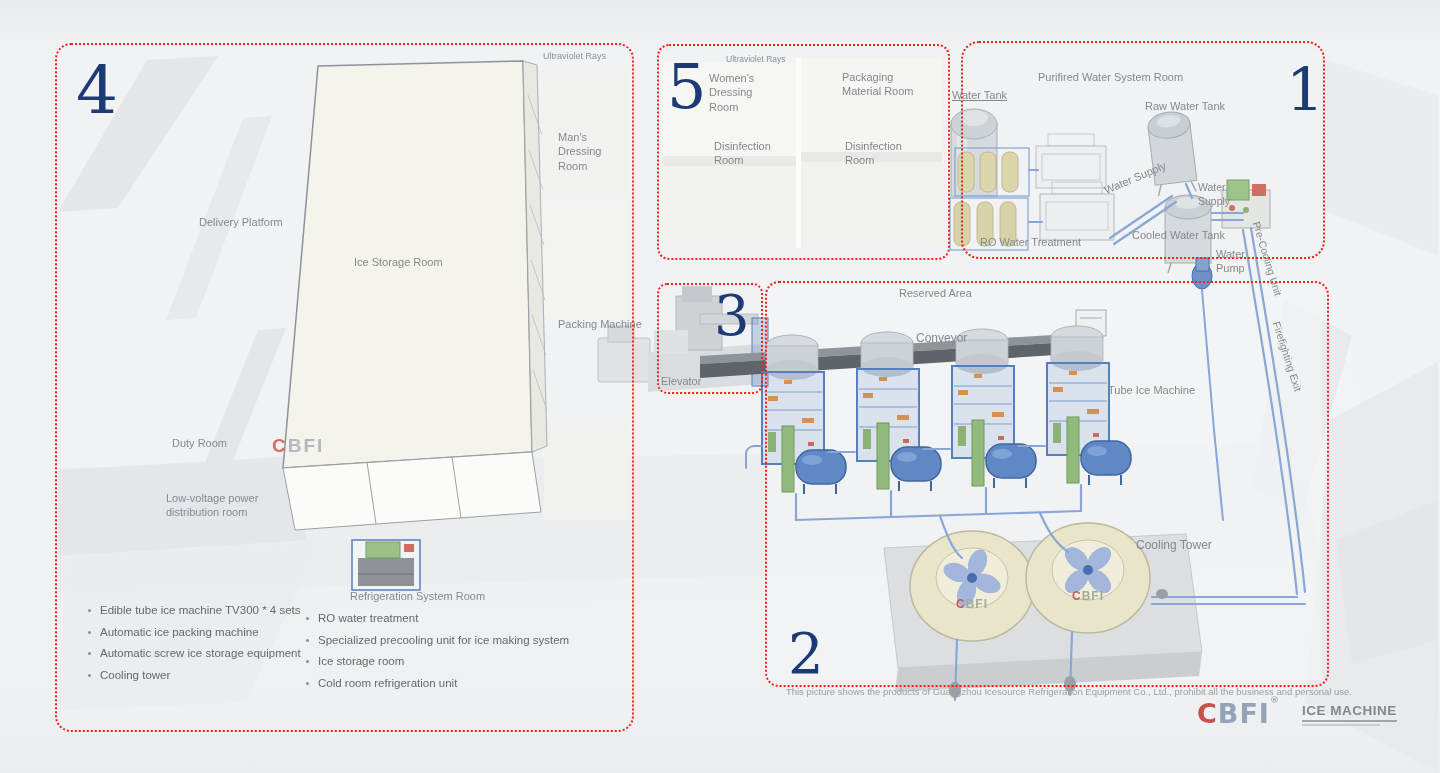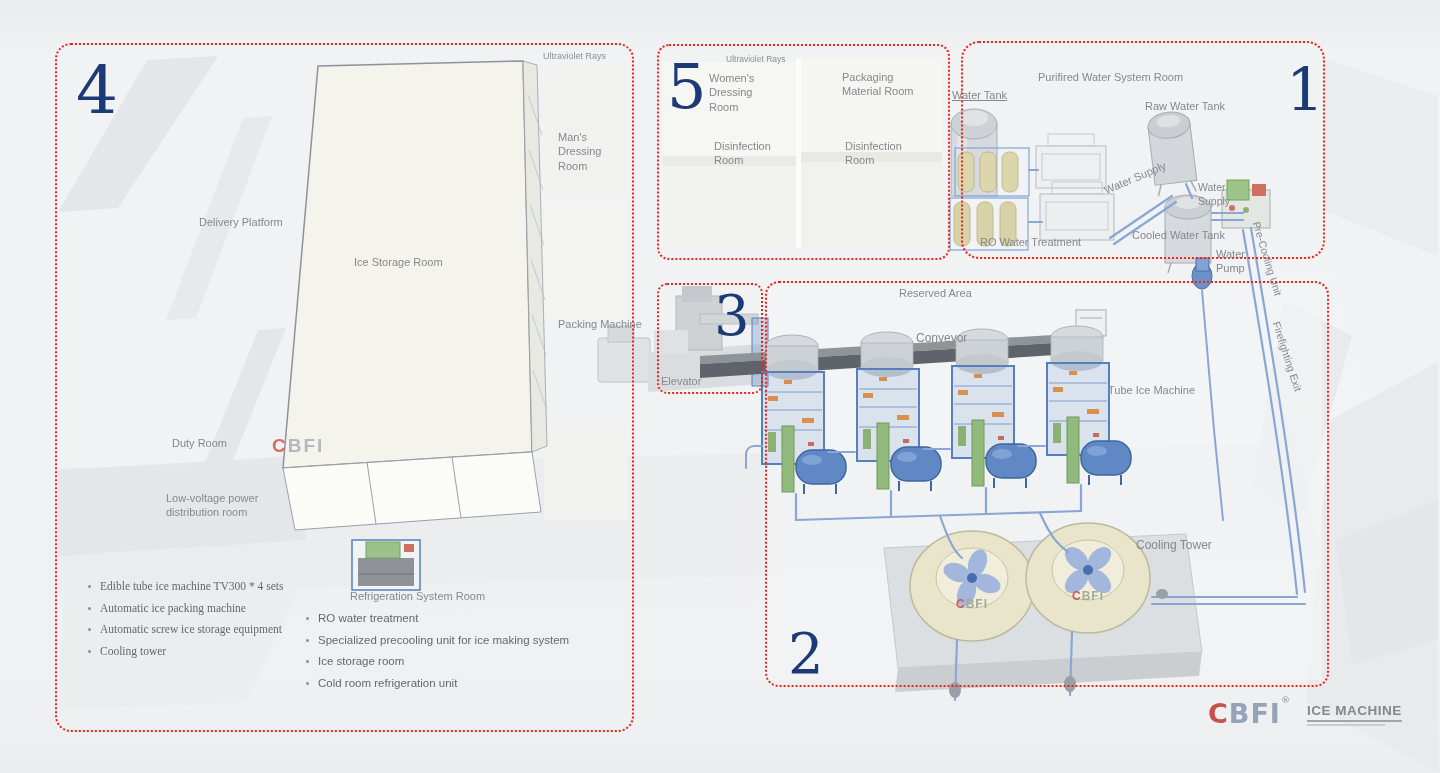--- a/index.html
+++ b/index.html
@@ -18,21 +18,21 @@
   .brand .rest{color:#b3b9c0;}
   .tower-brand{font-size:12px;letter-spacing:1px;text-align:center;}
   .tower-brand .c{color:#cc5a55;}
   .tower-brand .rest{color:#a6a995;}
   .wall-brand{font-size:19px;letter-spacing:2px;}
   .feat{position:absolute;list-style:none;margin:0;padding:0;display:flex;flex-direction:column;gap:9.5px;
     font-size:11.5px;color:#64696d;z-index:4;}
   .feat li{display:flex;align-items:baseline;gap:9px;white-space:nowrap;}
   .feat .dot{width:3px;height:3px;border-radius:50%;background:#8a8f93;flex:0 0 auto;transform:translateY(-2px);}
   .disclaimer{position:absolute;right:88px;top:686px;font-size:9.5px;color:#9c9ea1;z-index:4;white-space:nowrap;}
-  .logo{position:absolute;left:1197px;top:700px;display:flex;align-items:flex-start;gap:16px;z-index:4;margin-left:11px;}
+  .logo{position:absolute;left:1197px;top:700px;display:flex;align-items:flex-start;gap:22px;z-index:4;}
   .logo-word{font-family:"DejaVu Sans",sans-serif;font-size:27px;font-weight:bold;letter-spacing:1px;line-height:1;}
   .logo-word .c{color:#c8504d;}
   .logo-word .rest{color:#94a3b9;}
   .logo-reg{font-size:9px;color:#94a3b9;vertical-align:top;position:relative;top:-4px;}
   .logo-right{padding-top:3px;}
   .logo-text{font-size:13.5px;font-weight:bold;color:#84888c;letter-spacing:0.5px;
     border-bottom:2px solid #a0a5a9;padding-bottom:2px;}
   .logo-bar{height:2px;background:#c9cdd0;margin-top:2px;width:82%;}
 </style>
 </head>
@@ -323,21 +323,21 @@
   <div class="lbl tiny" style="left:543px;top:51px;">Ultraviolet Rays</div>
   <div class="lbl wrap" style="left:558px;top:130px;width:62px;">Man's Dressing Room</div>
   <div class="lbl" style="left:199px;top:215px;">Delivery Platform</div>
   <div class="lbl" style="left:354px;top:255px;">Ice Storage Room</div>
   <div class="lbl" style="left:558px;top:317px;">Packing Machine</div>
   <div class="lbl" style="left:172px;top:436px;">Duty Room</div>
   <div class="lbl wrap" style="left:166px;top:491px;width:132px;">Low-voltage power distribution room</div>
   <div class="lbl" style="left:316px;top:589px;margin-left:34px;">Refrigeration System Room</div>
   <div class="brand wall-brand" style="left:272px;top:436px;"><span class="c">C</span><span class="rest">BFI</span></div>
 
-  <ul class="feat" style="left:88px;top:580px;font-family:Liberation Serif, serif;">
+  <ul class="feat" style="left:88px;top:604px;">
     <li>
         <span class="dot"></span>
         <span>Edible tube ice machine TV300 * 4 sets</span>
       </li>
     <li>
         <span class="dot"></span>
         <span>Automatic ice packing machine</span>
       </li>
     <li>
         <span class="dot"></span>
@@ -386,20 +386,21 @@
   <div class="lbl" style="left:661px;top:374px;">Elevator</div>
 
   <div class="lbl" style="left:899px;top:286px;">Reserved Area</div>
   <div class="lbl" style="left:916px;top:331px;font-size:12px;">Conveyor</div>
   <div class="lbl" style="left:1108px;top:383px;">Tube Ice Machine</div>
   <div class="lbl" style="left:1136px;top:538px;font-size:12px;">Cooling Tower</div>
   <div class="lbl rot" style="left:1282px;top:320px;font-size:10.5px;transform:rotate(72deg);">Firefighting Exit</div>
   <div class="brand tower-brand" style="left:946px;top:598px;width:52px;"><span class="c">C</span><span class="rest">BFI</span></div>
   <div class="brand tower-brand" style="left:1062px;top:590px;width:52px;"><span class="c">C</span><span class="rest">BFI</span></div>
 
+  <div class="disclaimer">This picture shows the products of Guangzhou Icesource Refrigeration Equipment Co., Ltd., prohibit all the business and personal use.</div>
   <div class="logo">
     <div class="logo-word"><span class="c">C</span><span class="rest">BFI</span><span class="logo-reg">®</span></div>
     <div class="logo-right">
       <div class="logo-text">ICE MACHINE</div>
       <div class="logo-bar"></div>
     </div>
   </div>
 
 </div>
 

